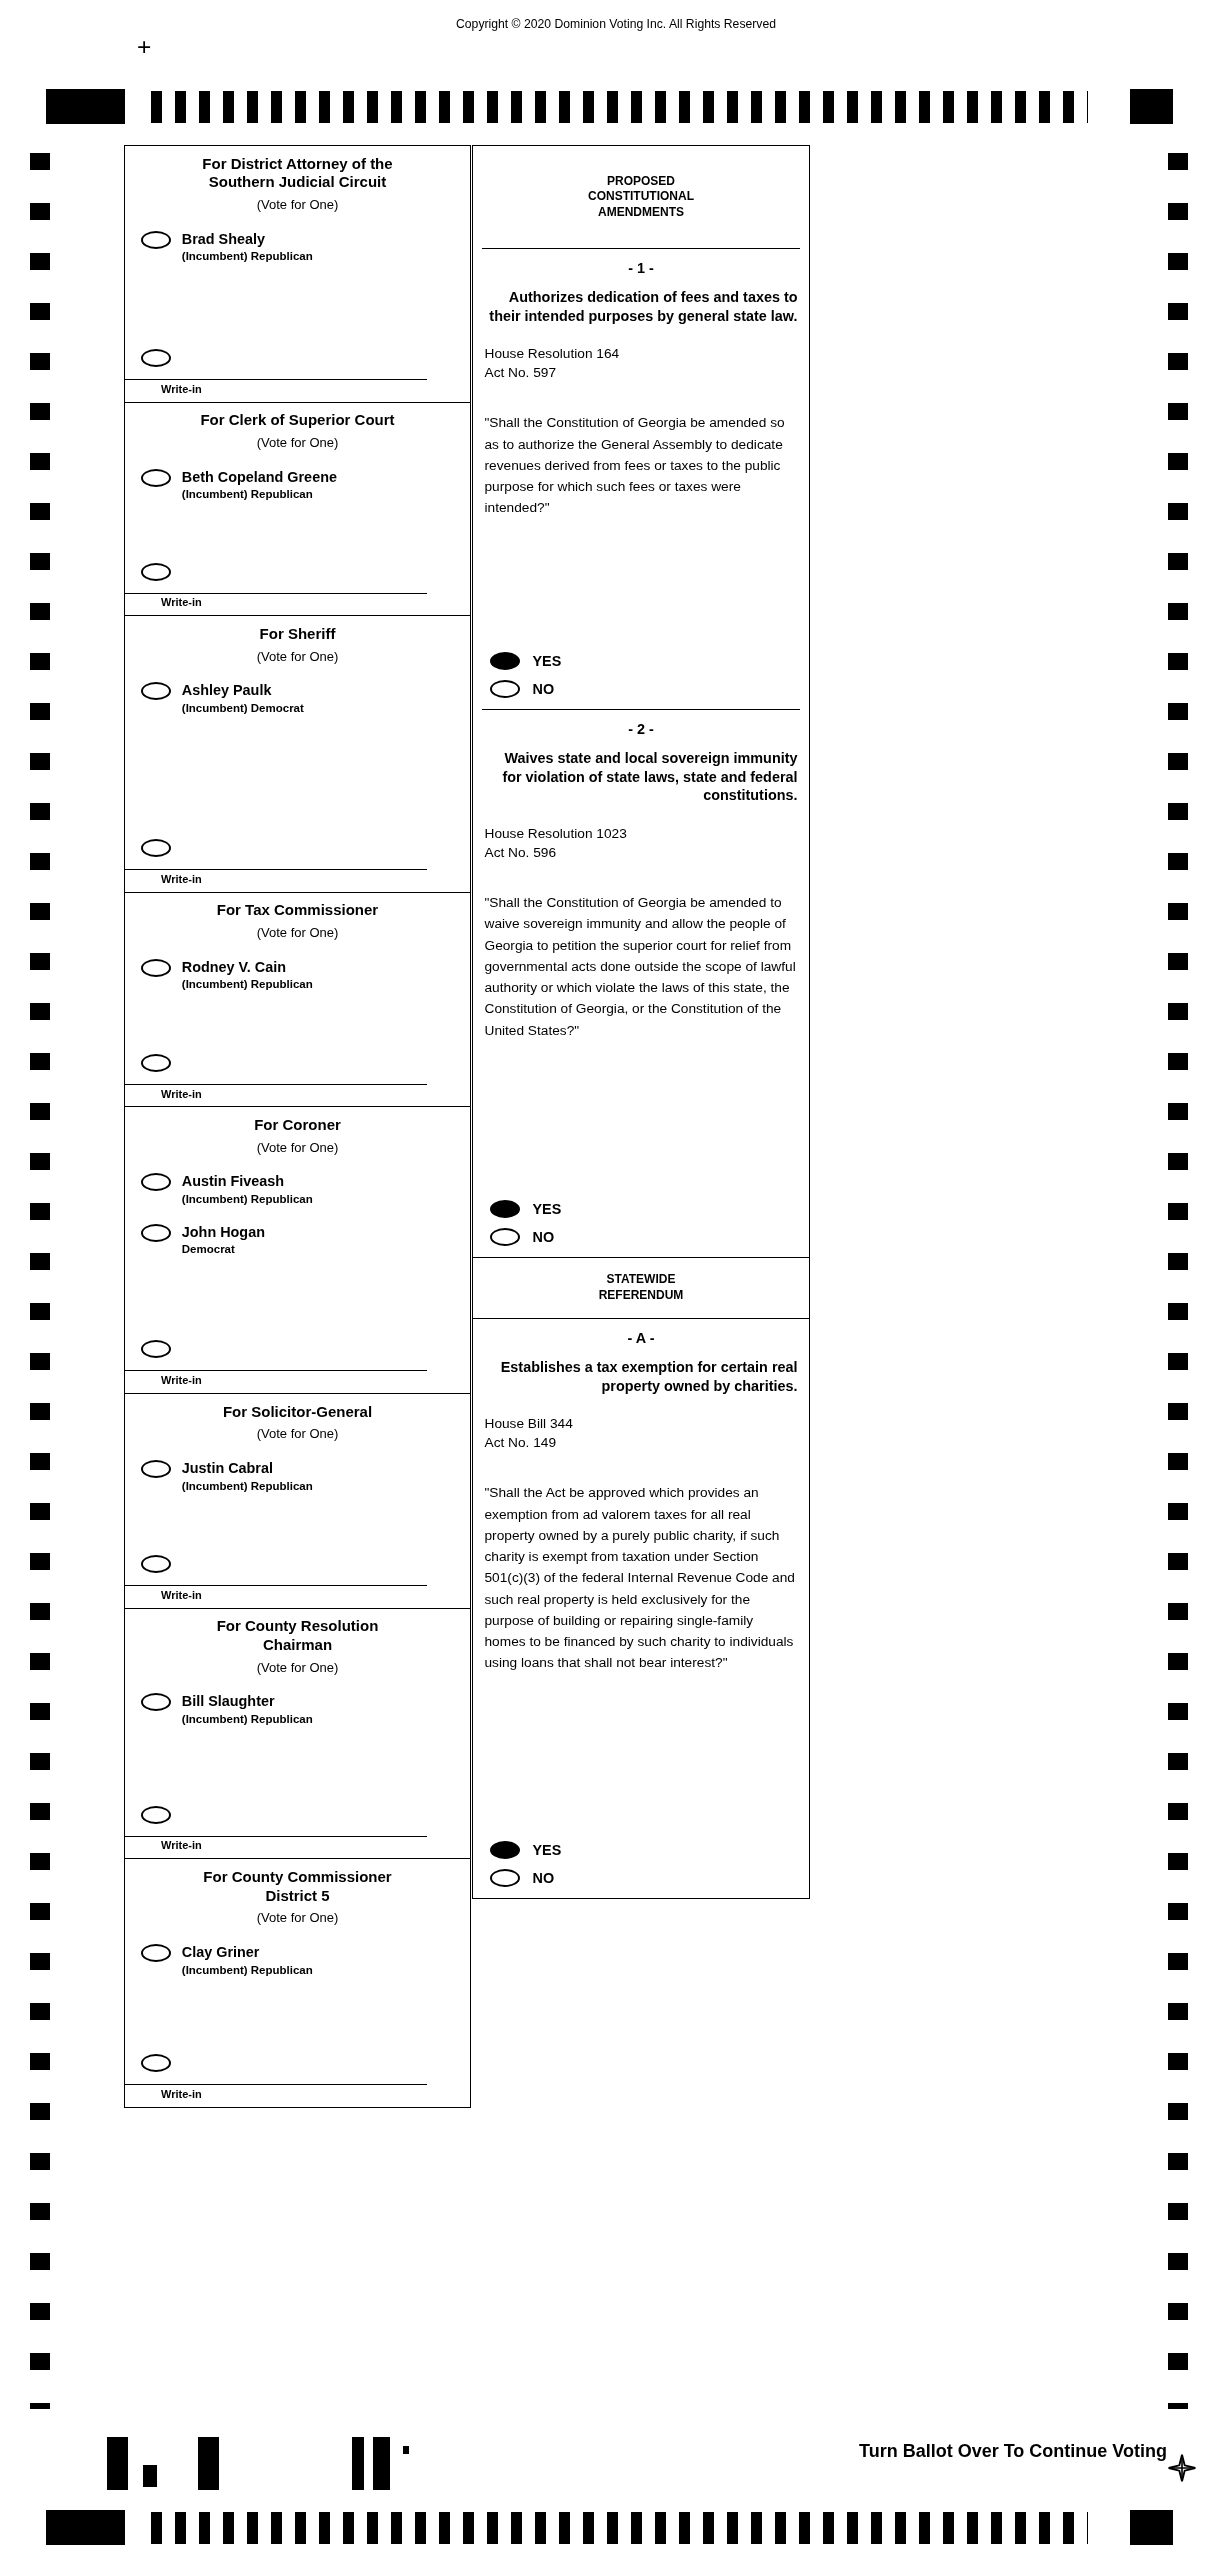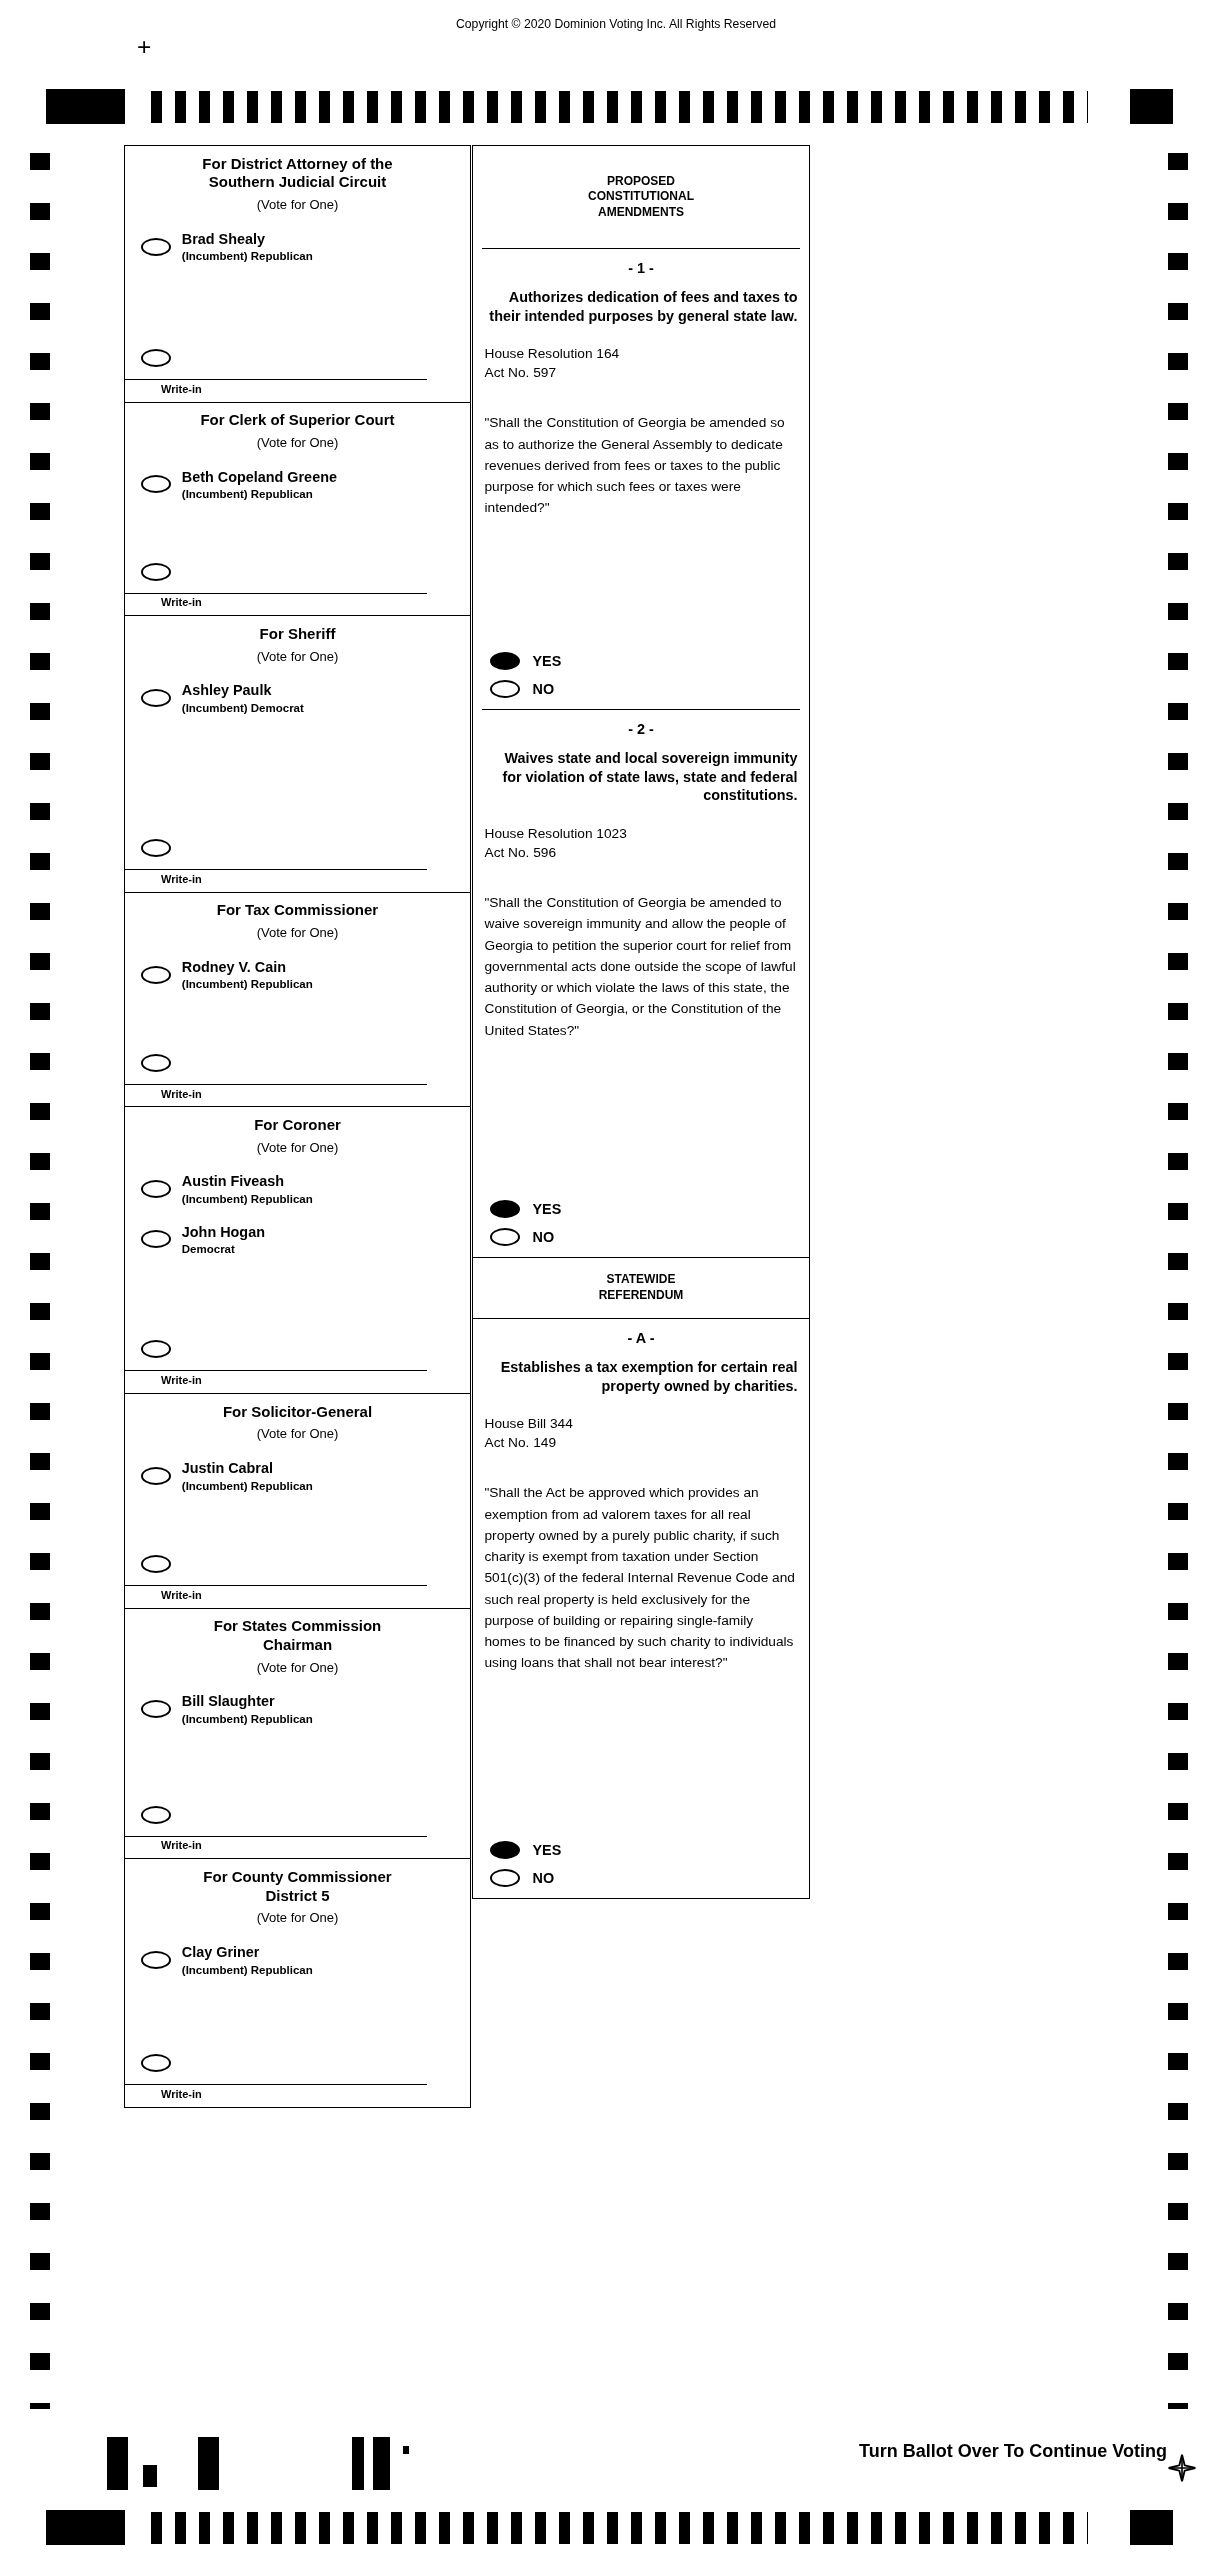--- a/index.html
+++ b/index.html
@@ -31,21 +31,21 @@
   .contest:nth-child(1) { height: 258px; }
   .contest:nth-child(2) { height: 215px; }
   .contest:nth-child(3) { height: 278px; }
   .contest:nth-child(4) { height: 216px; }
   .contest:nth-child(5) { height: 288px; }
   .contest:nth-child(6) { height: 216px; }
   .contest:nth-child(7) { height: 252px; }
   .contest:nth-child(8) { height: 250px; }
   .contest-title { font-size: 15px; font-weight: bold; text-align: center; padding: 8.6px 7.2px 0; line-height: 1.25; white-space: pre-line; }
   .contest-instruction { font-size: 13px; text-align: center; margin-top: 5px; }
-  .candidate { display: flex; align-items: center; margin: 18.7px 7.2px 0 16px; gap: 10.8px; }
+  .candidate { display: flex; align-items: flex-start; margin: 18.7px 7.2px 0 16px; gap: 10.8px; }
   .cand-name { font-size: 14.4px; font-weight: bold; line-height: 1.15; }
   .cand-detail { font-size: 11.5px; font-weight: bold; margin-top: 2.9px; }
   .oval { width: 30px; height: 18px; border: 2.2px solid #000; border-radius: 50%; background: #fff; flex: none; display: inline-block; }
   .oval.filled { background: #000; }
   .writein-group { margin-top: auto; }
   .oval-row { margin: 0 0 10px 16px; }
   .writein-rule { border-top: 1.4px solid #000; width: 302px; }
   .writein-label { font-size: 11px; font-weight: bold; margin: 2.9px 0 7.2px 36px; }
 
   
@@ -204,21 +204,21 @@
     <div class="writein-group">
       <div class="oval-row">
         <span class="oval"></span>
       </div>
       <div class="writein-rule"></div>
       <div class="writein-label">Write-in</div>
     </div>
   </section>
 
   <section class="contest">
-    <h2 class="contest-title">For States Commission
+    <h2 class="contest-title">For County Resolution
 Chairman</h2>
     <div class="contest-instruction">(Vote for One)</div>
     <div class="candidate">
       <span class="oval"></span>
       <div>
         <div class="cand-name">Bill Slaughter</div>
         <div class="cand-detail">(Incumbent) Republican</div>
       </div>
     </div>
     <div class="writein-group">

